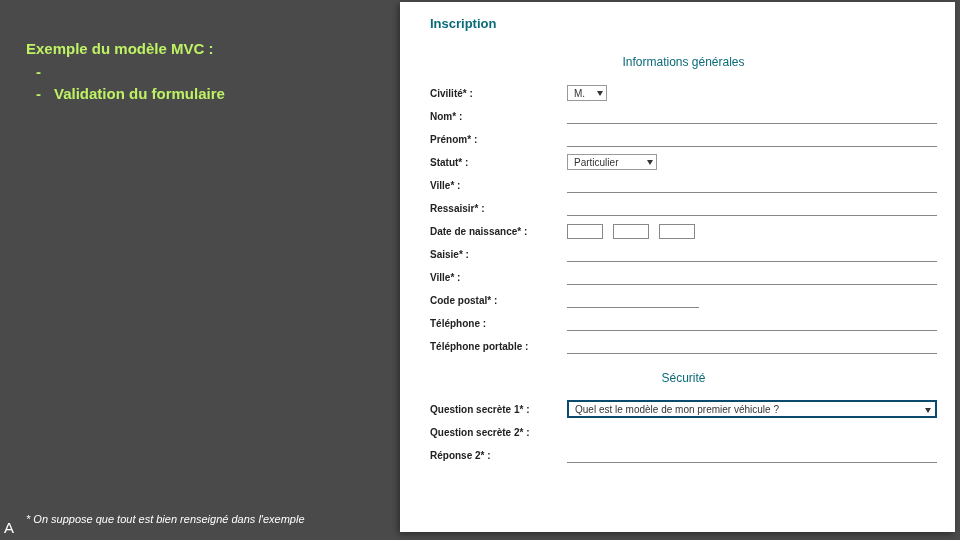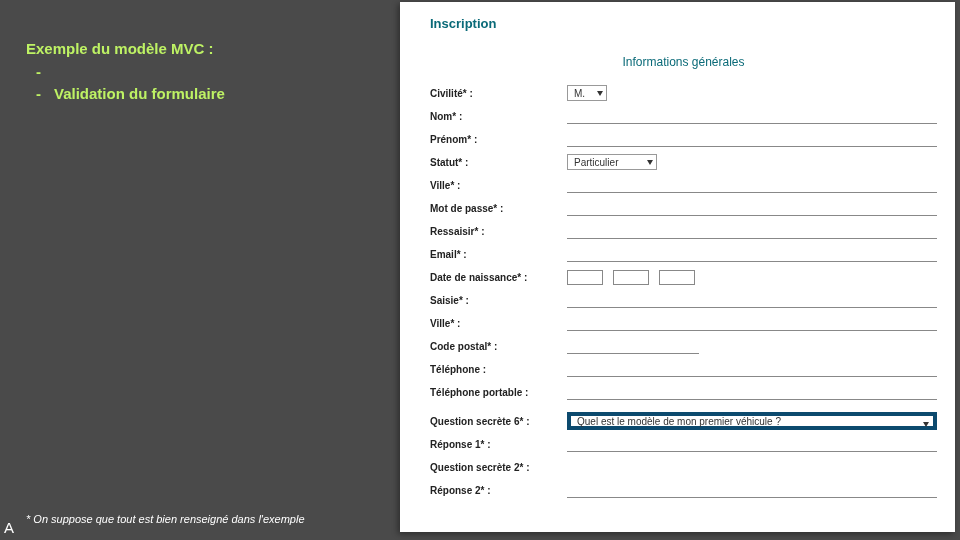--- a/index.html
+++ b/index.html
@@ -119,21 +119,21 @@
   }
   .select-wide { min-width: 90px; }
   .date-group { display: flex; gap: 10px; }
   .date-box {
     width: 36px; height: 15px;
     border: 1px solid #888;
   }
   .dropdown-long {
     flex: 1;
     height: 18px;
-    border: 4px solid #0c4a6e;
+    border: 2px solid #0c4a6e;
     font-size: 10px;
     padding: 0 18px 0 6px;
     display: flex;
     align-items: center;
     position: relative;
     color: #333;
   }
   .dropdown-long .tri {
     position: absolute;
     right: 4px; top: 6px;
@@ -187,29 +187,21 @@
     <span class="select-box select-wide">
       <span>Particulier</span>
       <span class="tri"></span>
     </span>
   </div>
   <div class="field-row">
     <span class="field-label">Ville* :</span>
     <input class="field-input" style="">
   </div>
   <div class="field-row">
-    <span class="field-label">Mot de passe* :</span>
-    <input class="field-input" style="">
-  </div>
-  <div class="field-row">
     <span class="field-label">Ressaisir* :</span>
-    <input class="field-input" style="">
-  </div>
-  <div class="field-row">
-    <span class="field-label">Email* :</span>
     <input class="field-input" style="">
   </div>
   <div class="field-row">
     <span class="field-label">Date de naissance* :</span>
     <div class="date-group">
       <div class="date-box"></div>
       <div class="date-box"></div>
       <div class="date-box"></div>
     </div>
   </div>
@@ -228,33 +220,30 @@
   <div class="field-row">
     <span class="field-label">Téléphone :</span>
     <input class="field-input" style="">
   </div>
   <div class="field-row">
     <span class="field-label">Téléphone portable :</span>
     <input class="field-input" style="">
   </div>
 
   <div class="spacer-sm"></div>
-
-  <div class="field-row">
-    <span class="field-label">Question secrète 6* :</span>
+  <div class="section-heading">Sécurité</div>
+
+  <div class="field-row">
+    <span class="field-label">Question secrète 1* :</span>
     <span class="dropdown-long">
       <span>Quel est le modèle de mon premier véhicule ?</span>
       <span class="tri"></span>
     </span>
   </div>
   <div class="field-row">
-    <span class="field-label">Réponse 1* :</span>
-    <input class="field-input" style="">
-  </div>
-  <div class="field-row">
     <span class="field-label">Question secrète 2* :</span>
   </div>
   <div class="field-row">
     <span class="field-label">Réponse 2* :</span>
     <input class="field-input" style="">
   </div>
 
 </div>
 
 </body></html>

